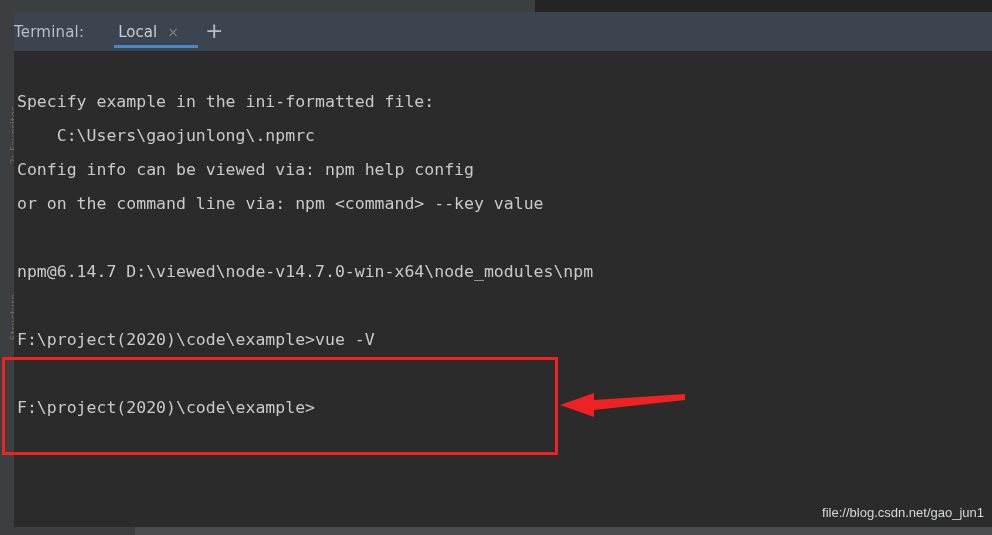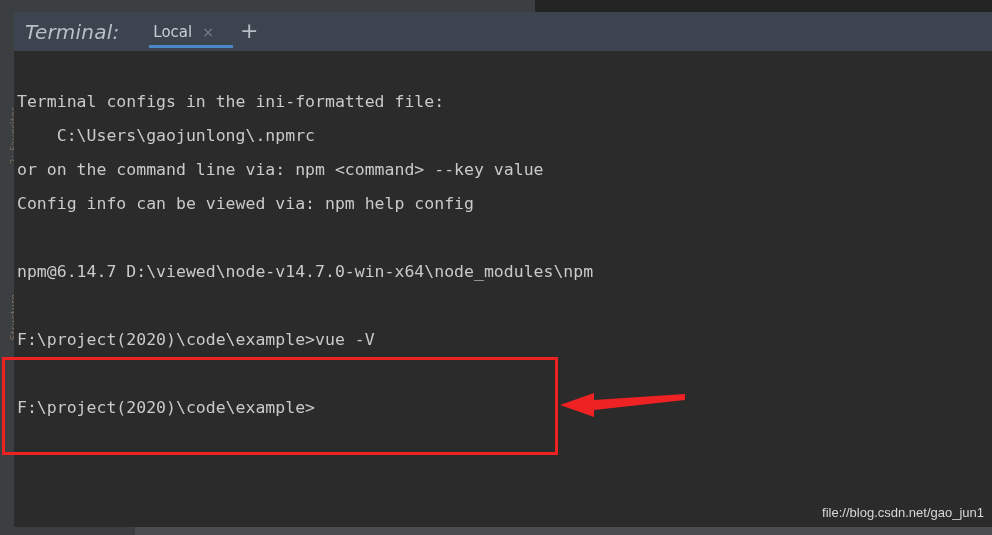--- a/index.html
+++ b/index.html
@@ -33,25 +33,23 @@
   .tool-header {
     position: absolute;
     left: 14px; top: 12px;
     width: 978px; height: 39px;
     background: #3c4450;
     display: flex;
     align-items: center;
   }
   .tool-title {
     color: #b9bfc7;
-    font-size: 20px;
-    margin-left: 11px;
+    font-size: 15px;
     letter-spacing: 0.2px;
     white-space: nowrap;
-    font-style: italic;
   }
   .tab-group {
     display: flex;
     align-items: center;
     margin-left: 24px;
     position: relative;
     height: 39px;
   }
   .tab {
     display: flex;
@@ -206,24 +204,24 @@
       <span class="tab-close">×</span>
       <span class="tab-underline"></span>
     </div>
     <span class="tab-add">+</span>
   </div>
 </div>
 
 <div class="console">
   <div class="console-inner">
     <div class="line"></div>
-    <div class="line">Terminal configs in the ini-formatted file:</div>
+    <div class="line">Specify example in the ini-formatted file:</div>
     <div class="line">    C:\Users\gaojunlong\.npmrc</div>
+    <div class="line">Config info can be viewed via: npm help config</div>
     <div class="line">or on the command line via: npm &lt;command&gt; --key value</div>
-    <div class="line">Config info can be viewed via: npm help config</div>
     <div class="line"></div>
     <div class="line">npm@6.14.7 D:\viewed\node-v14.7.0-win-x64\node_modules\npm</div>
     <div class="line"></div>
     <div class="line">F:\project(2020)\code\example&gt;vue -V</div>
     <div class="line"></div>
     <div class="line">F:\project(2020)\code\example&gt;</div>
   </div>
 </div>
 
 <div class="watermark">file://blog.csdn.net/gao_jun1</div>

